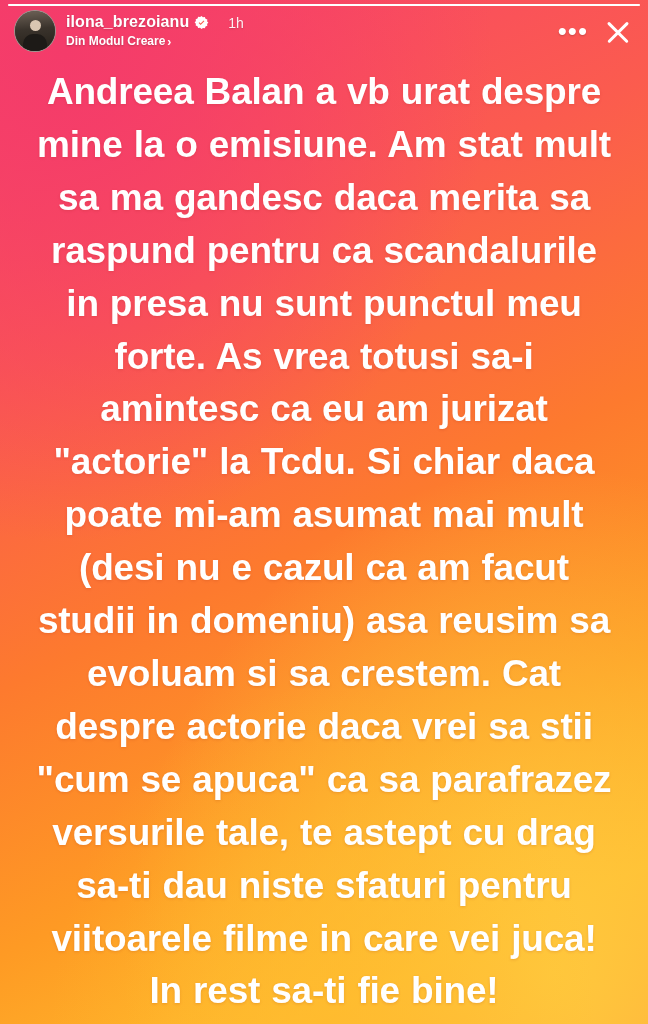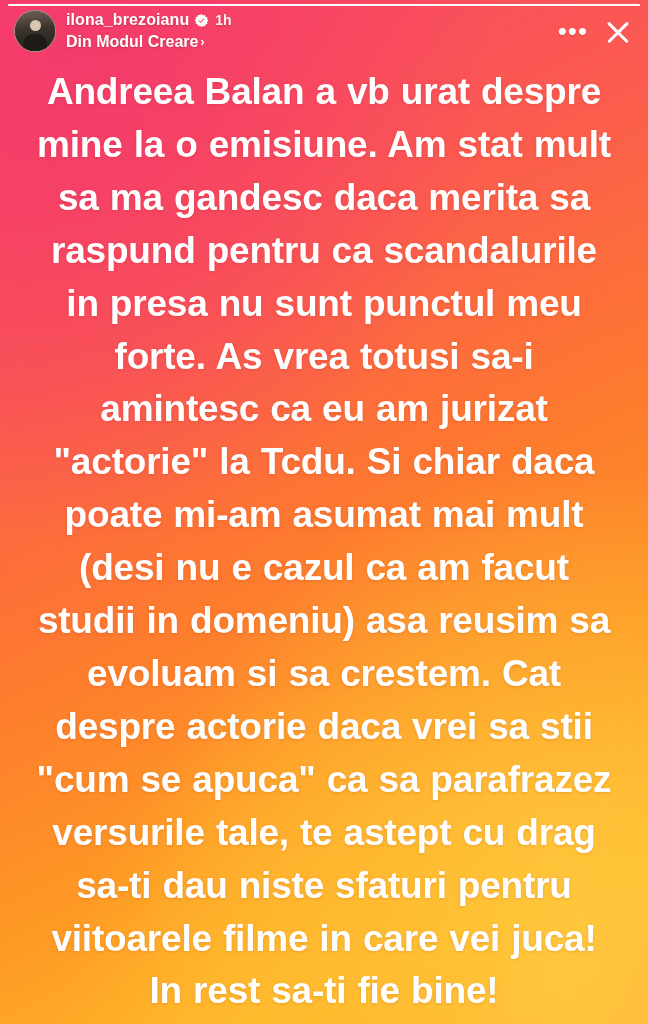--- a/index.html
+++ b/index.html
@@ -115,34 +115,33 @@
   }
   .verified {
     width: 15px;
     height: 15px;
     flex: 0 0 15px;
     display: block;
   }
   .timestamp {
     color: rgba(255,255,255,0.92);
     font-size: 14px;
-    margin-left: 1px;
+    margin-left: 14px;
     text-shadow: 0 1px 2px rgba(0,0,0,0.2);
     white-space: nowrap;
-    font-weight: bold;
   }
   .submeta {
     display: flex;
     align-items: center;
     gap: 2px;
     margin-top: 3px;
   }
   .submeta-text {
     color: #ffffff;
-    font-size: 16px;
+    font-size: 12px;
     font-weight: bold;
     text-shadow: 0 1px 2px rgba(0,0,0,0.22);
     white-space: nowrap;
   }
   .chev {
     color: #ffffff;
     font-size: 12px;
     font-weight: bold;
     line-height: 1;
     transform: translateY(0px);

